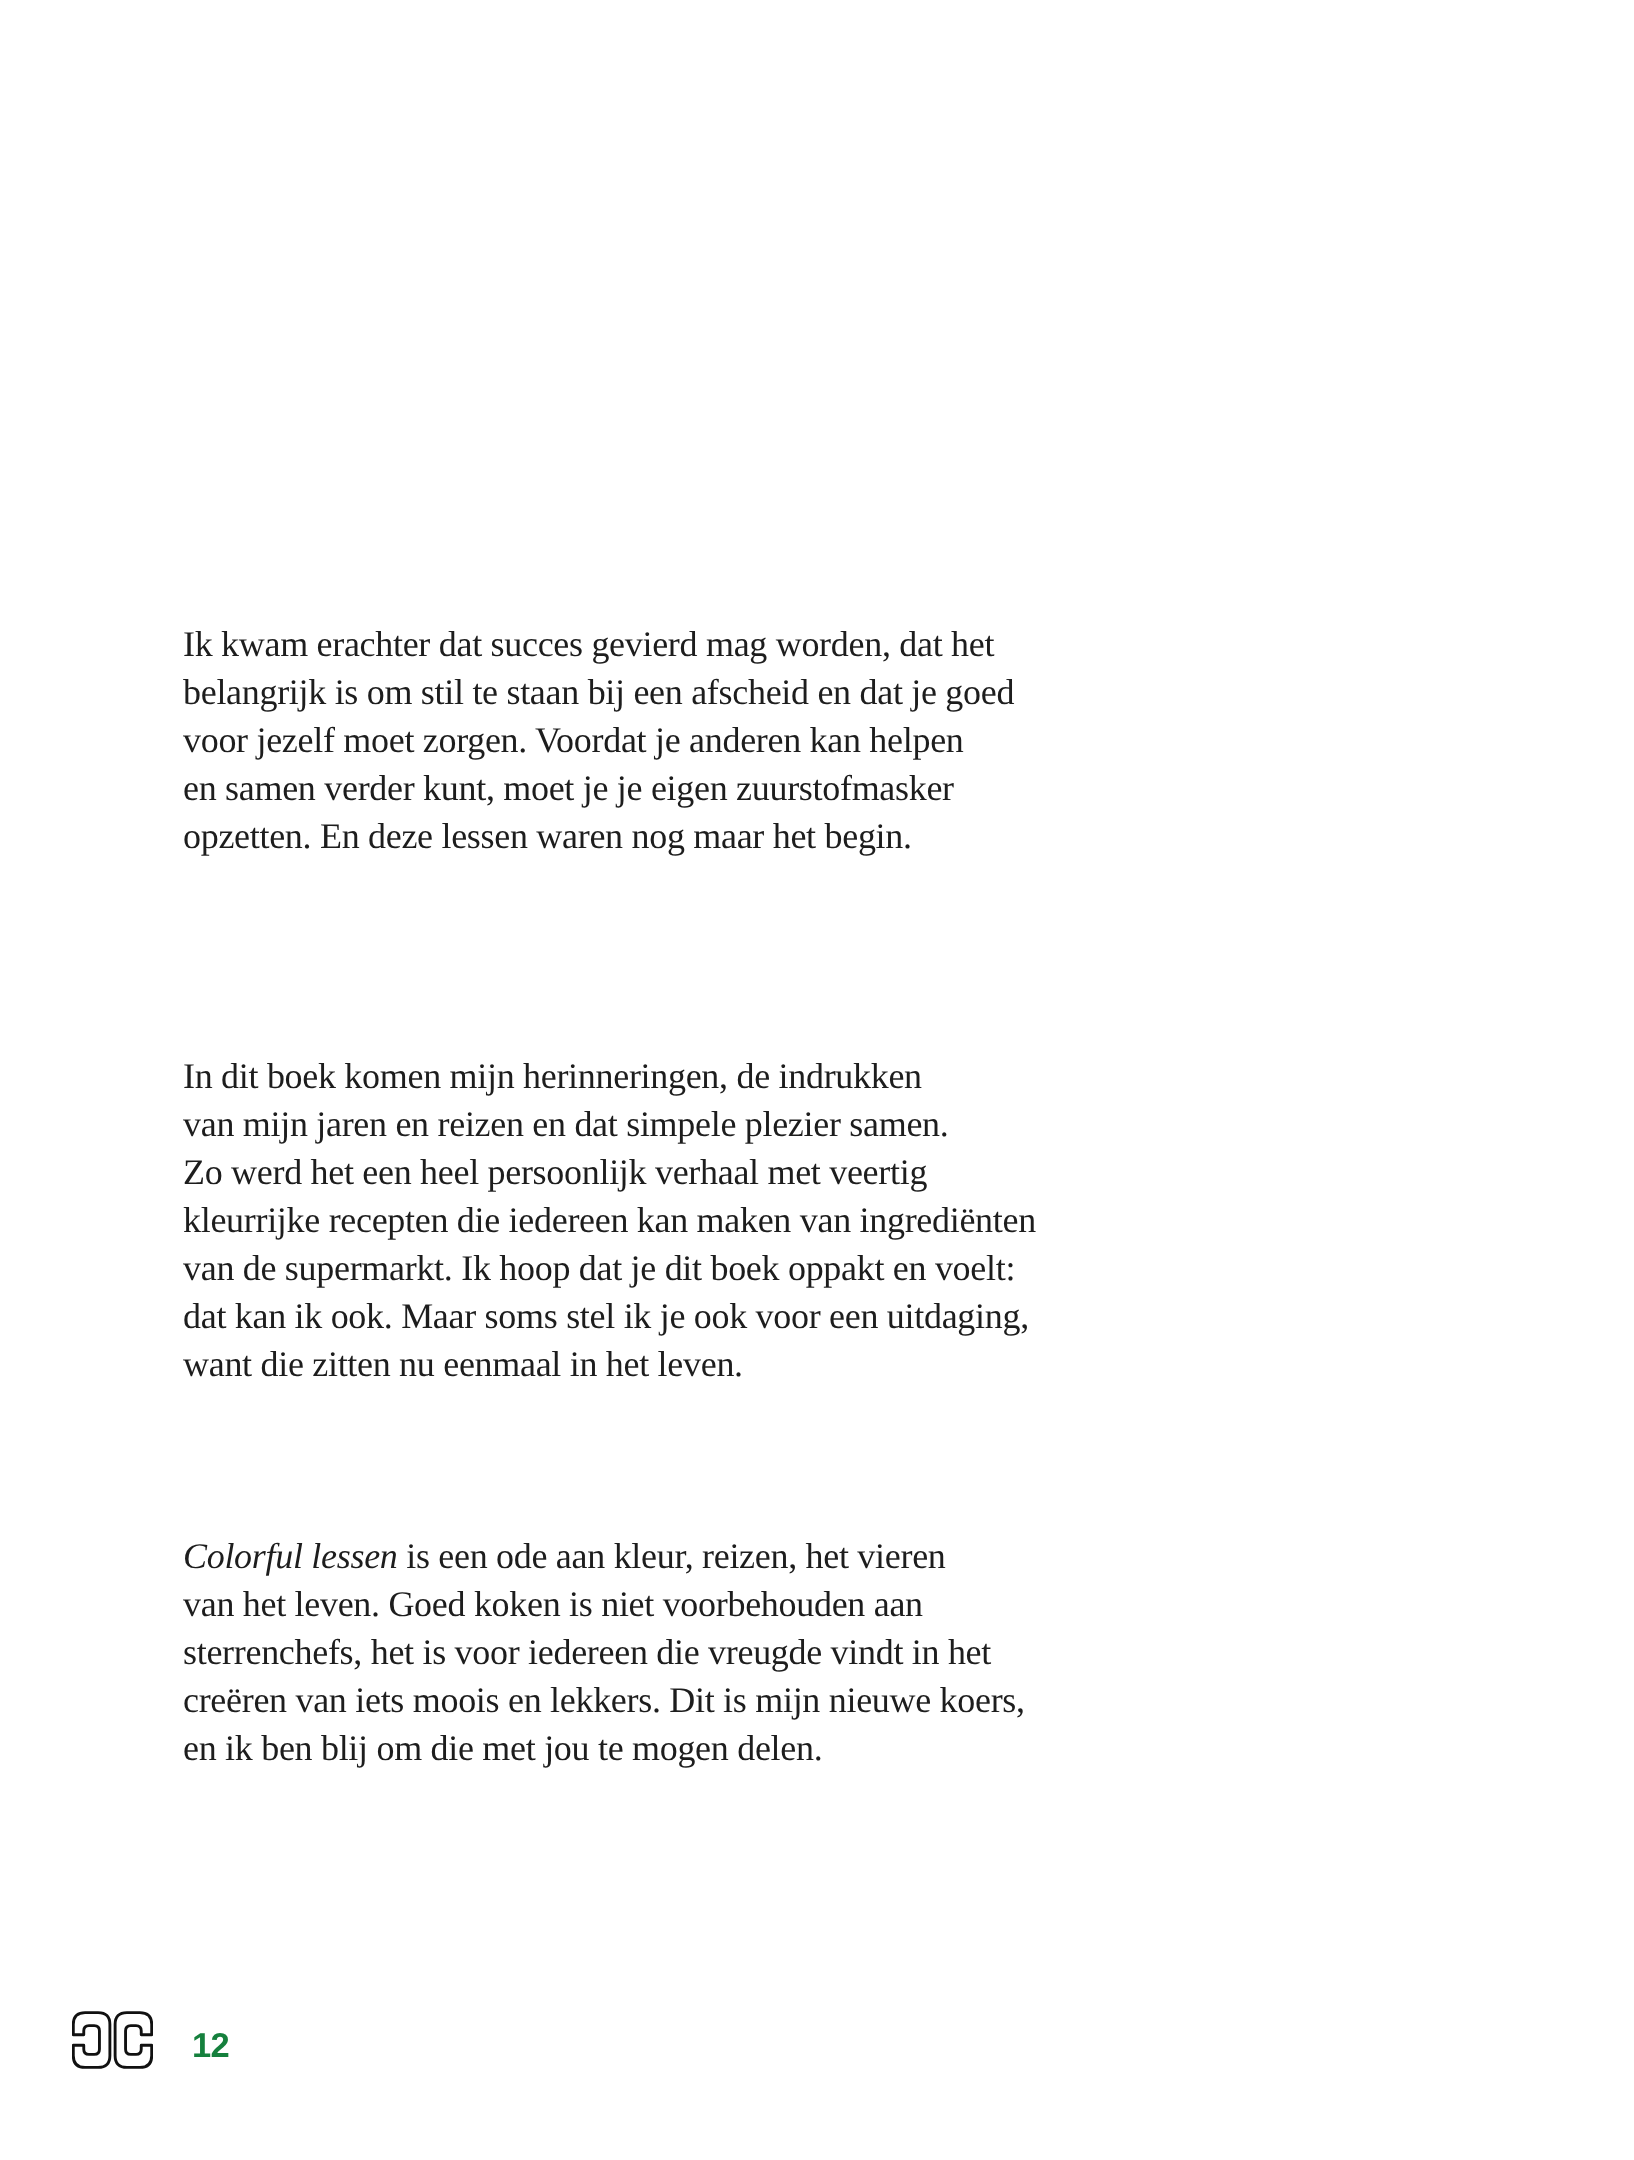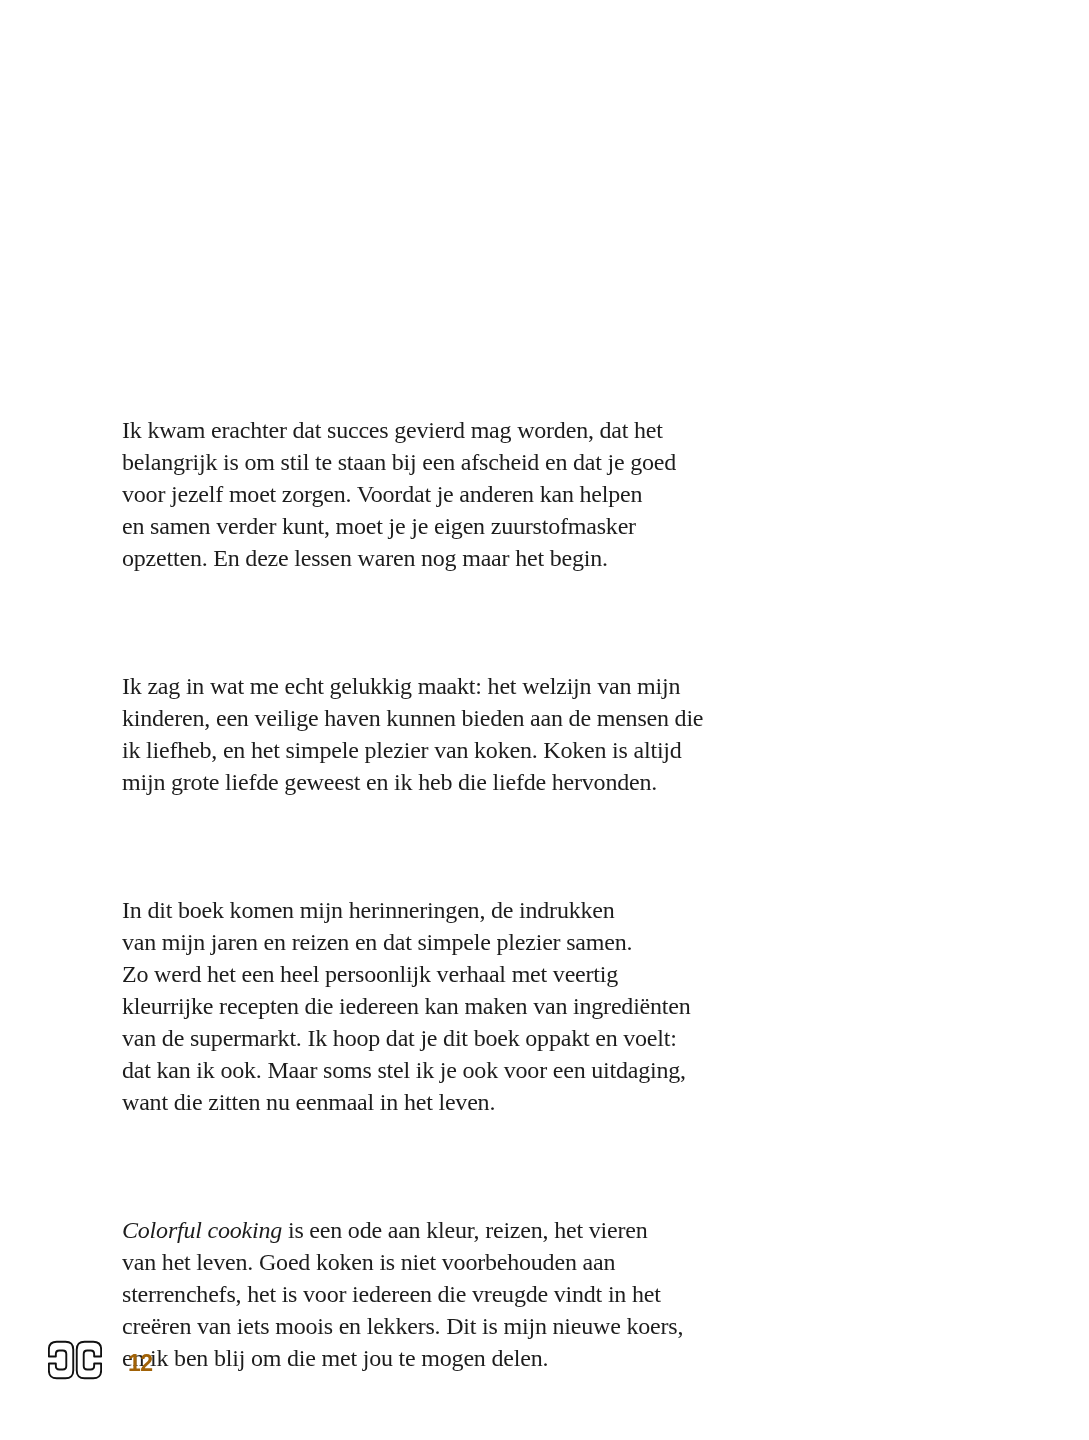--- a/index.html
+++ b/index.html
@@ -43,49 +43,45 @@
   .logo-monogram {
     display: block;
   }
   .page-number {
     margin-left: 26px;
     margin-top: 6px;
     font-family: "Liberation Sans", sans-serif;
     font-weight: bold;
     font-size: 23px;
     letter-spacing: -0.5px;
-    color: #a16207;
+    color: #15803d;
   }
 </style>
 </head>
 <body>
 
 <div class="page">
 
   <main class="text-block">
     <p>Ik kwam erachter dat succes gevierd mag worden, dat het
 belangrijk is om stil te staan bij een afscheid en dat je goed
 voor jezelf moet zorgen. Voordat je anderen kan helpen
 en samen verder kunt, moet je je eigen zuurstofmasker
 opzetten. En deze lessen waren nog maar het begin.</p>
 
-    <p>Ik zag in wat me echt gelukkig maakt: het welzijn van mijn
-kinderen, een veilige haven kunnen bieden aan de mensen die
-ik liefheb, en het simpele plezier van koken. Koken is altijd
-mijn grote liefde geweest en ik heb die liefde hervonden.</p>
 
     <p>In dit boek komen mijn herinneringen, de indrukken
 van mijn jaren en reizen en dat simpele plezier samen.
 Zo werd het een heel persoonlijk verhaal met veertig
 kleurrijke recepten die iedereen kan maken van ingrediënten
 van de supermarkt. Ik hoop dat je dit boek oppakt en voelt:
 dat kan ik ook. Maar soms stel ik je ook voor een uitdaging,
 want die zitten nu eenmaal in het leven.</p>
 
-    <p><em class="book-title-italic">Colorful cooking</em><span> is een ode aan kleur, reizen, het vieren
+    <p><em class="book-title-italic">Colorful lessen</em><span> is een ode aan kleur, reizen, het vieren
 van het leven. Goed koken is niet voorbehouden aan
 sterrenchefs, het is voor iedereen die vreugde vindt in het
 creëren van iets moois en lekkers. Dit is mijn nieuwe koers,
 en ik ben blij om die met jou te mogen delen.</span></p>
 
     
 
     
   </main>
 

